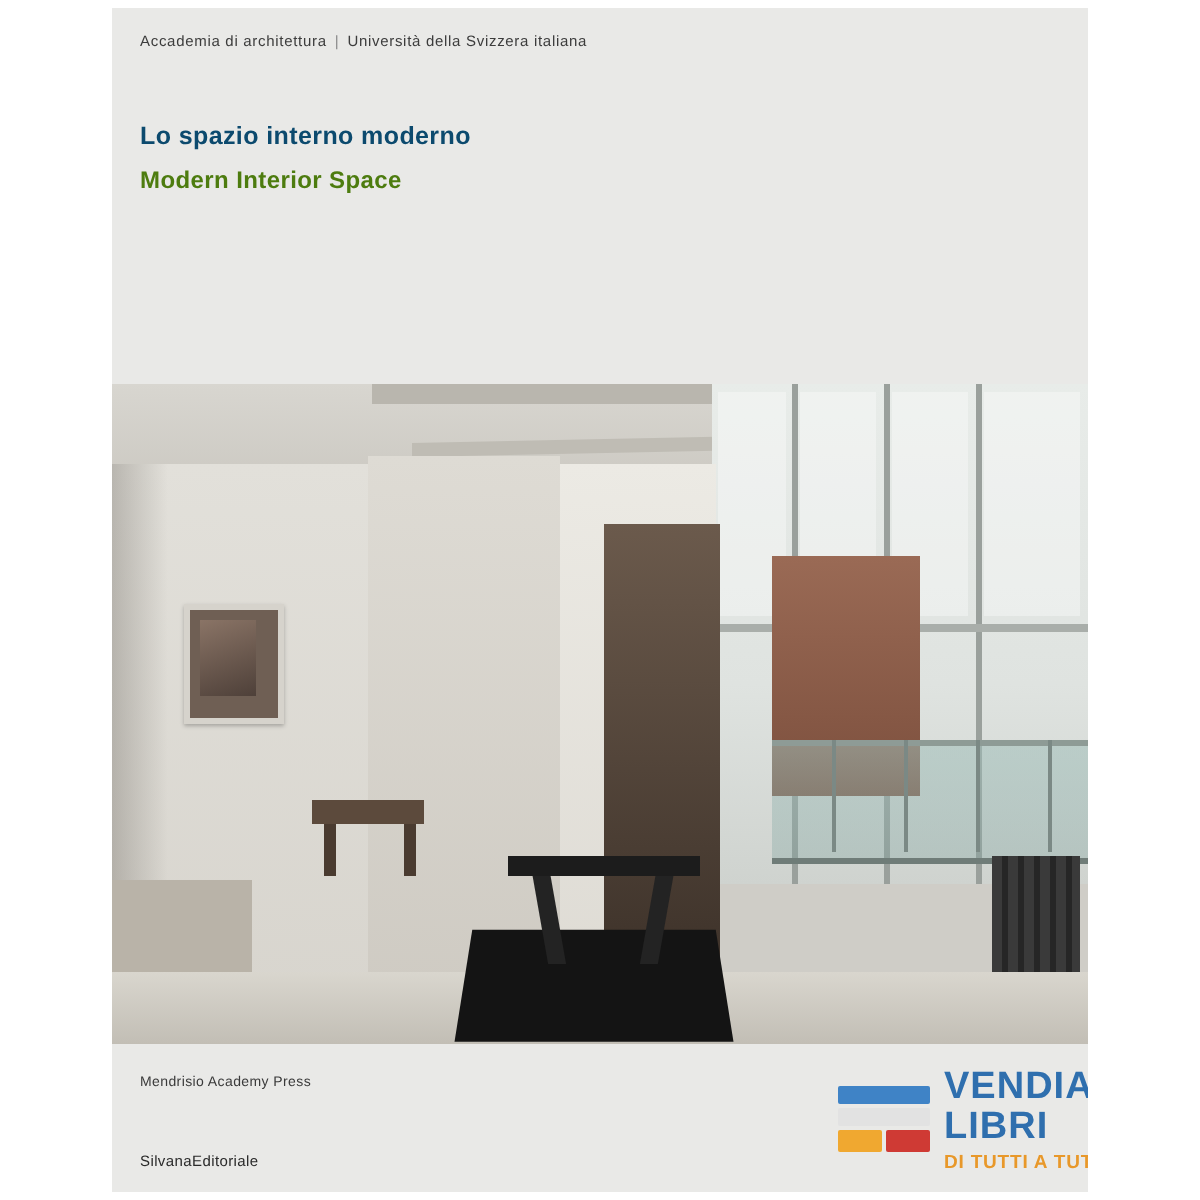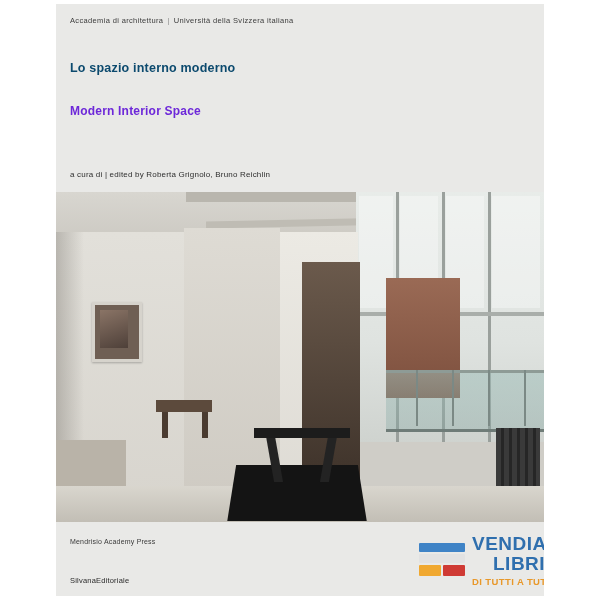--- a/index.html
+++ b/index.html
@@ -52,24 +52,24 @@
     right: 20px;
   }
   .title-it {
     font-size: 12.5px;
     font-weight: bold;
     color: #0c4a6e;
     line-height: 16px;
     letter-spacing: 0.2px;
   }
   .title-en {
-    margin-top: 27px;
+    margin-top: 6px;
     font-size: 12px;
     font-weight: bold;
-    color: #6d28d9;
+    color: #4d7c0f;
     line-height: 16px;
     letter-spacing: 0.2px;
   }
   .editors {
     position: absolute;
     left: 14px;
     top: 166px;
     font-size: 8px;
     color: #2e2e2e;
     letter-spacing: 0.2px;
@@ -241,21 +241,20 @@
     font-weight: bold;
     color: #2f6fae;
     letter-spacing: 0.5px;
   }
   .wm-line2 {
     font-size: 19px;
     font-weight: bold;
     color: #2f6fae;
     letter-spacing: 0.5px;
     margin-top: 1px;
-    margin-left: 21px;
   }
   .wm-line3 {
     font-size: 9.5px;
     font-weight: bold;
     color: #e8982a;
     letter-spacing: 0.4px;
     margin-top: 4px;
   }
 </style>
 </head>
@@ -271,21 +270,20 @@
 
     <div class="title-block">
       <div class="title-it">
         <div>Lo spazio interno moderno</div>
       </div>
       <div class="title-en">
         <div>Modern Interior Space</div>
       </div>
     </div>
 
-    <div class="editors">a cura di | edited by Roberta Grignolo, Bruno Reichlin</div>
 
     <div class="photo">
       <div class="ph ceiling"></div>
       <div class="ph ceiling-beam"></div>
       <div class="ph ceiling-beam2"></div>
 
       <div class="ph window-wall"></div>
       <div class="ph mullion" style="left:340px;"></div>
       <div class="ph mullion" style="left:386px;"></div>
       <div class="ph mullion" style="left:432px;"></div>

